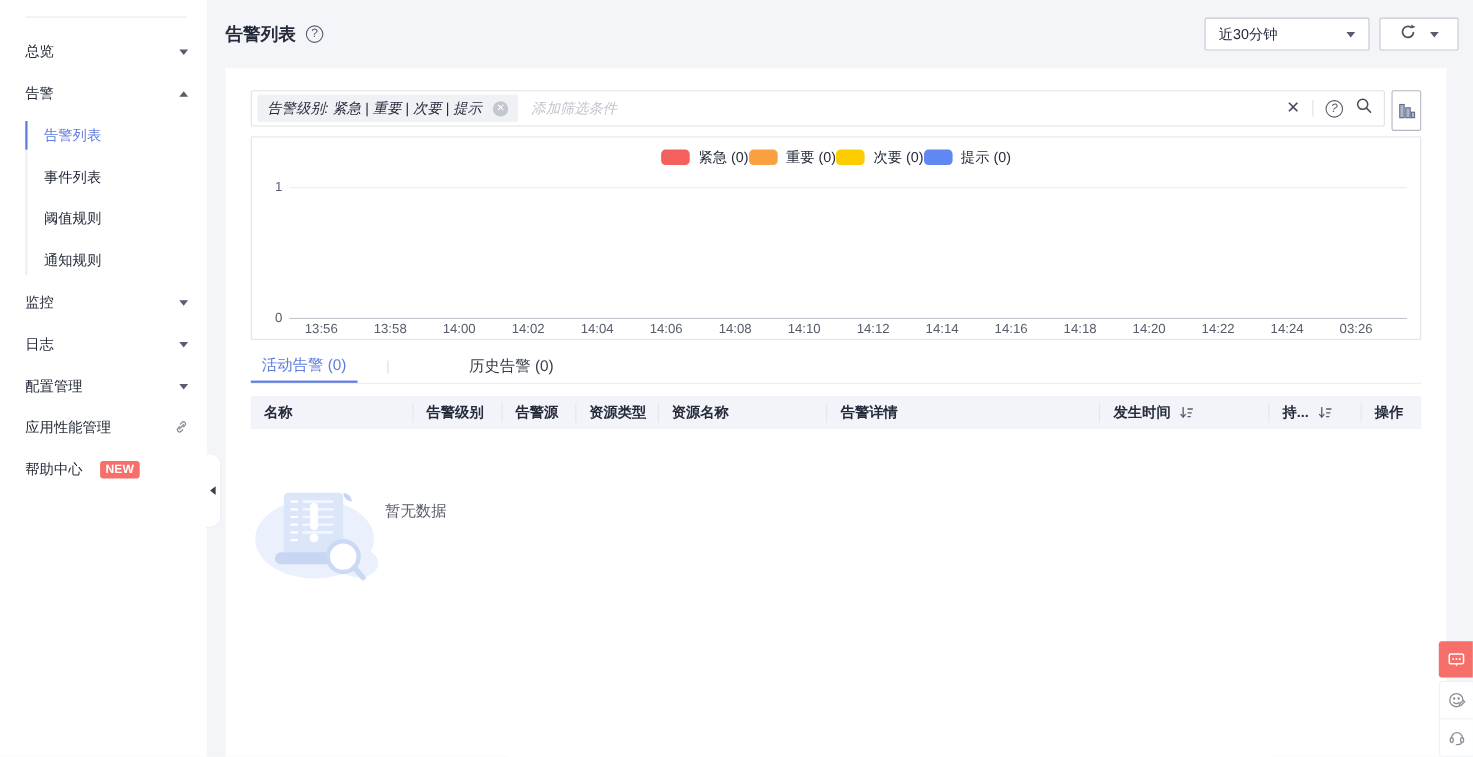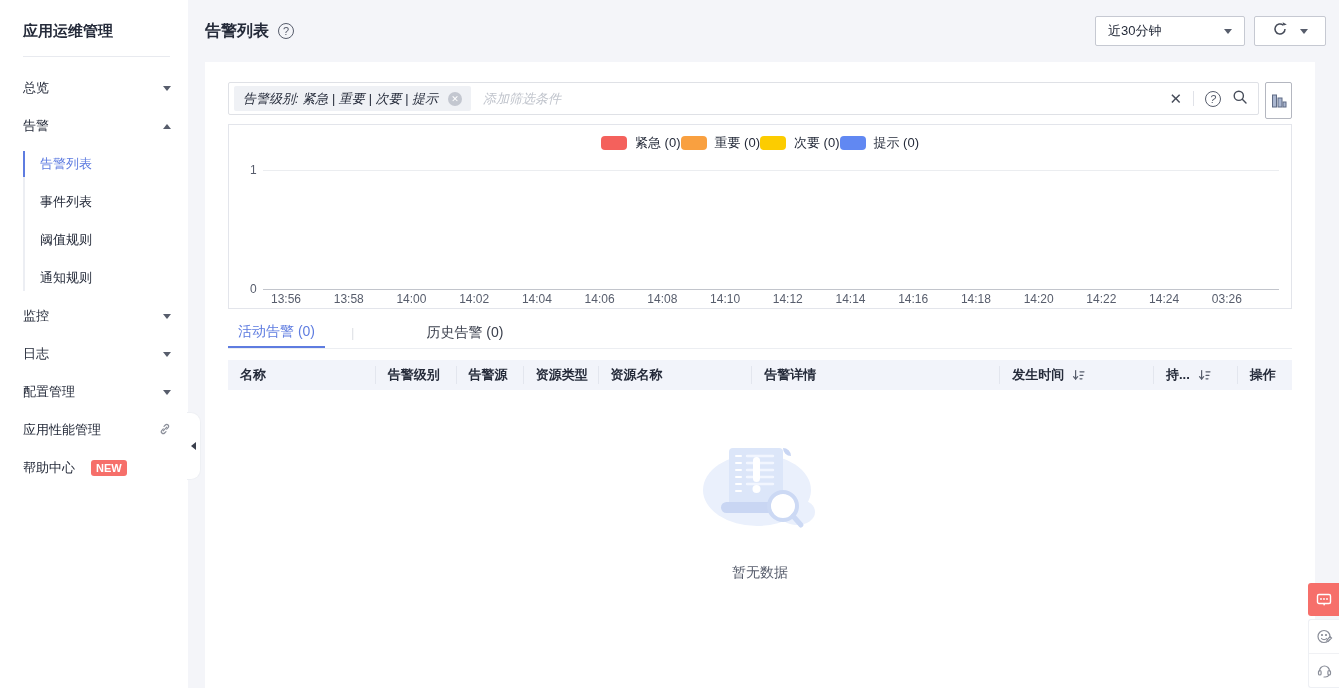--- a/index.html
+++ b/index.html
@@ -62,56 +62,55 @@
   
   .chart-box{margin-top:5px;border:1px solid #e3e5eb;height:185px;box-sizing:border-box;position:relative;background:#fff;}
   .legend-row{display:flex;justify-content:center;padding-top:9px;align-items:center;}
   .legend-item{display:flex;align-items:center;gap:8px;font-size:13px;color:#252b3a;cursor:pointer;}
   .legend-chip{width:26px;height:14px;border-radius:4px;}
   .plot{position:absolute;left:34px;right:12px;top:45px;height:118px;
         border-top:1px solid #ebedf0;border-bottom:1px solid #c2c5cc;}
   .ytick{position:absolute;font-size:12px;color:#575d6c;}
   .y1{left:21px;top:38px;}
   .y0{left:21px;top:157px;}
-  .ticks{position:absolute;left:42px;top:167px;width:971px;display:flex;justify-content:space-between;}
+  .ticks{position:absolute;left:48px;top:167px;width:971px;display:flex;justify-content:space-between;}
   .tick{font-size:12px;color:#575d6c;white-space:nowrap;}
 
   
   .tabs{margin-top:8px;display:flex;align-items:center;height:31px;border-bottom:1px solid #eceef2;font-size:14px;}
   .tab{height:31px;display:flex;align-items:center;padding:0 10px;color:#3a3f4c;cursor:pointer;box-sizing:border-box;}
   .tab.active{color:#5e7ce0;border-bottom:2px solid #5e7ce0;}
   .tab-sep{color:#dfe1e6;margin:0 62px 0 26px;font-size:13px;}
 
   
   .thead{margin-top:11px;display:flex;height:30px;background:#f2f4fa;align-items:center;
          font-size:13px;font-weight:700;color:#252b3a;}
   .th{padding-left:12px;box-sizing:border-box;display:flex;align-items:center;gap:8px;height:30px;position:relative;}
   .th:not(:last-child)::after{content:"";position:absolute;right:0;top:6px;bottom:6px;width:1px;background:#e3e6ee;}
   .c0{width:150px}.c1{width:82px}.c2{width:68px}.c3{width:76px}.c4{width:156px}
   .c5{width:252px}.c6{width:156px}.c7{width:85px}.c8{width:55px}
   .sort-icon{display:flex;align-items:center;cursor:pointer;}
 
   
-  .empty{margin-top:40px;display:flex;flex-direction:column;align-items:center;}
+  .empty{margin-top:40px;display:flex;flex-direction:row;}
   .empty-text{margin-top:26px;font-size:14px;color:#575d6c;}
 
   
   .floatbar{position:absolute;right:0;top:583px;width:31px;z-index:3;}
   .fb-red{height:33px;background:#f66f6a;border-radius:3px 0 0 3px;display:flex;align-items:center;justify-content:center;cursor:pointer;}
   .fb-panel{margin-top:3px;background:#fff;border:1px solid #eef0f4;border-right:none;border-radius:3px 0 0 3px;}
   .fb-cell{height:33px;display:flex;align-items:center;justify-content:center;cursor:pointer;}
   .fb-cell + .fb-cell{border-top:1px solid #f0f1f4;}
 </style>
 </head>
 <body>
 
 <div class="app">
 
   <div class="sidebar">
-    <div class="sb-title">应用运维管理</div>
     <div class="sb-divider"></div>
 
     <div class="sb-item">
       <span class="lbl">总览</span>
       <span class="caret-down"></span>
     </div>
 
     <div class="sb-item">
       <span class="lbl">告警</span>
       <span class="caret-up"></span>

